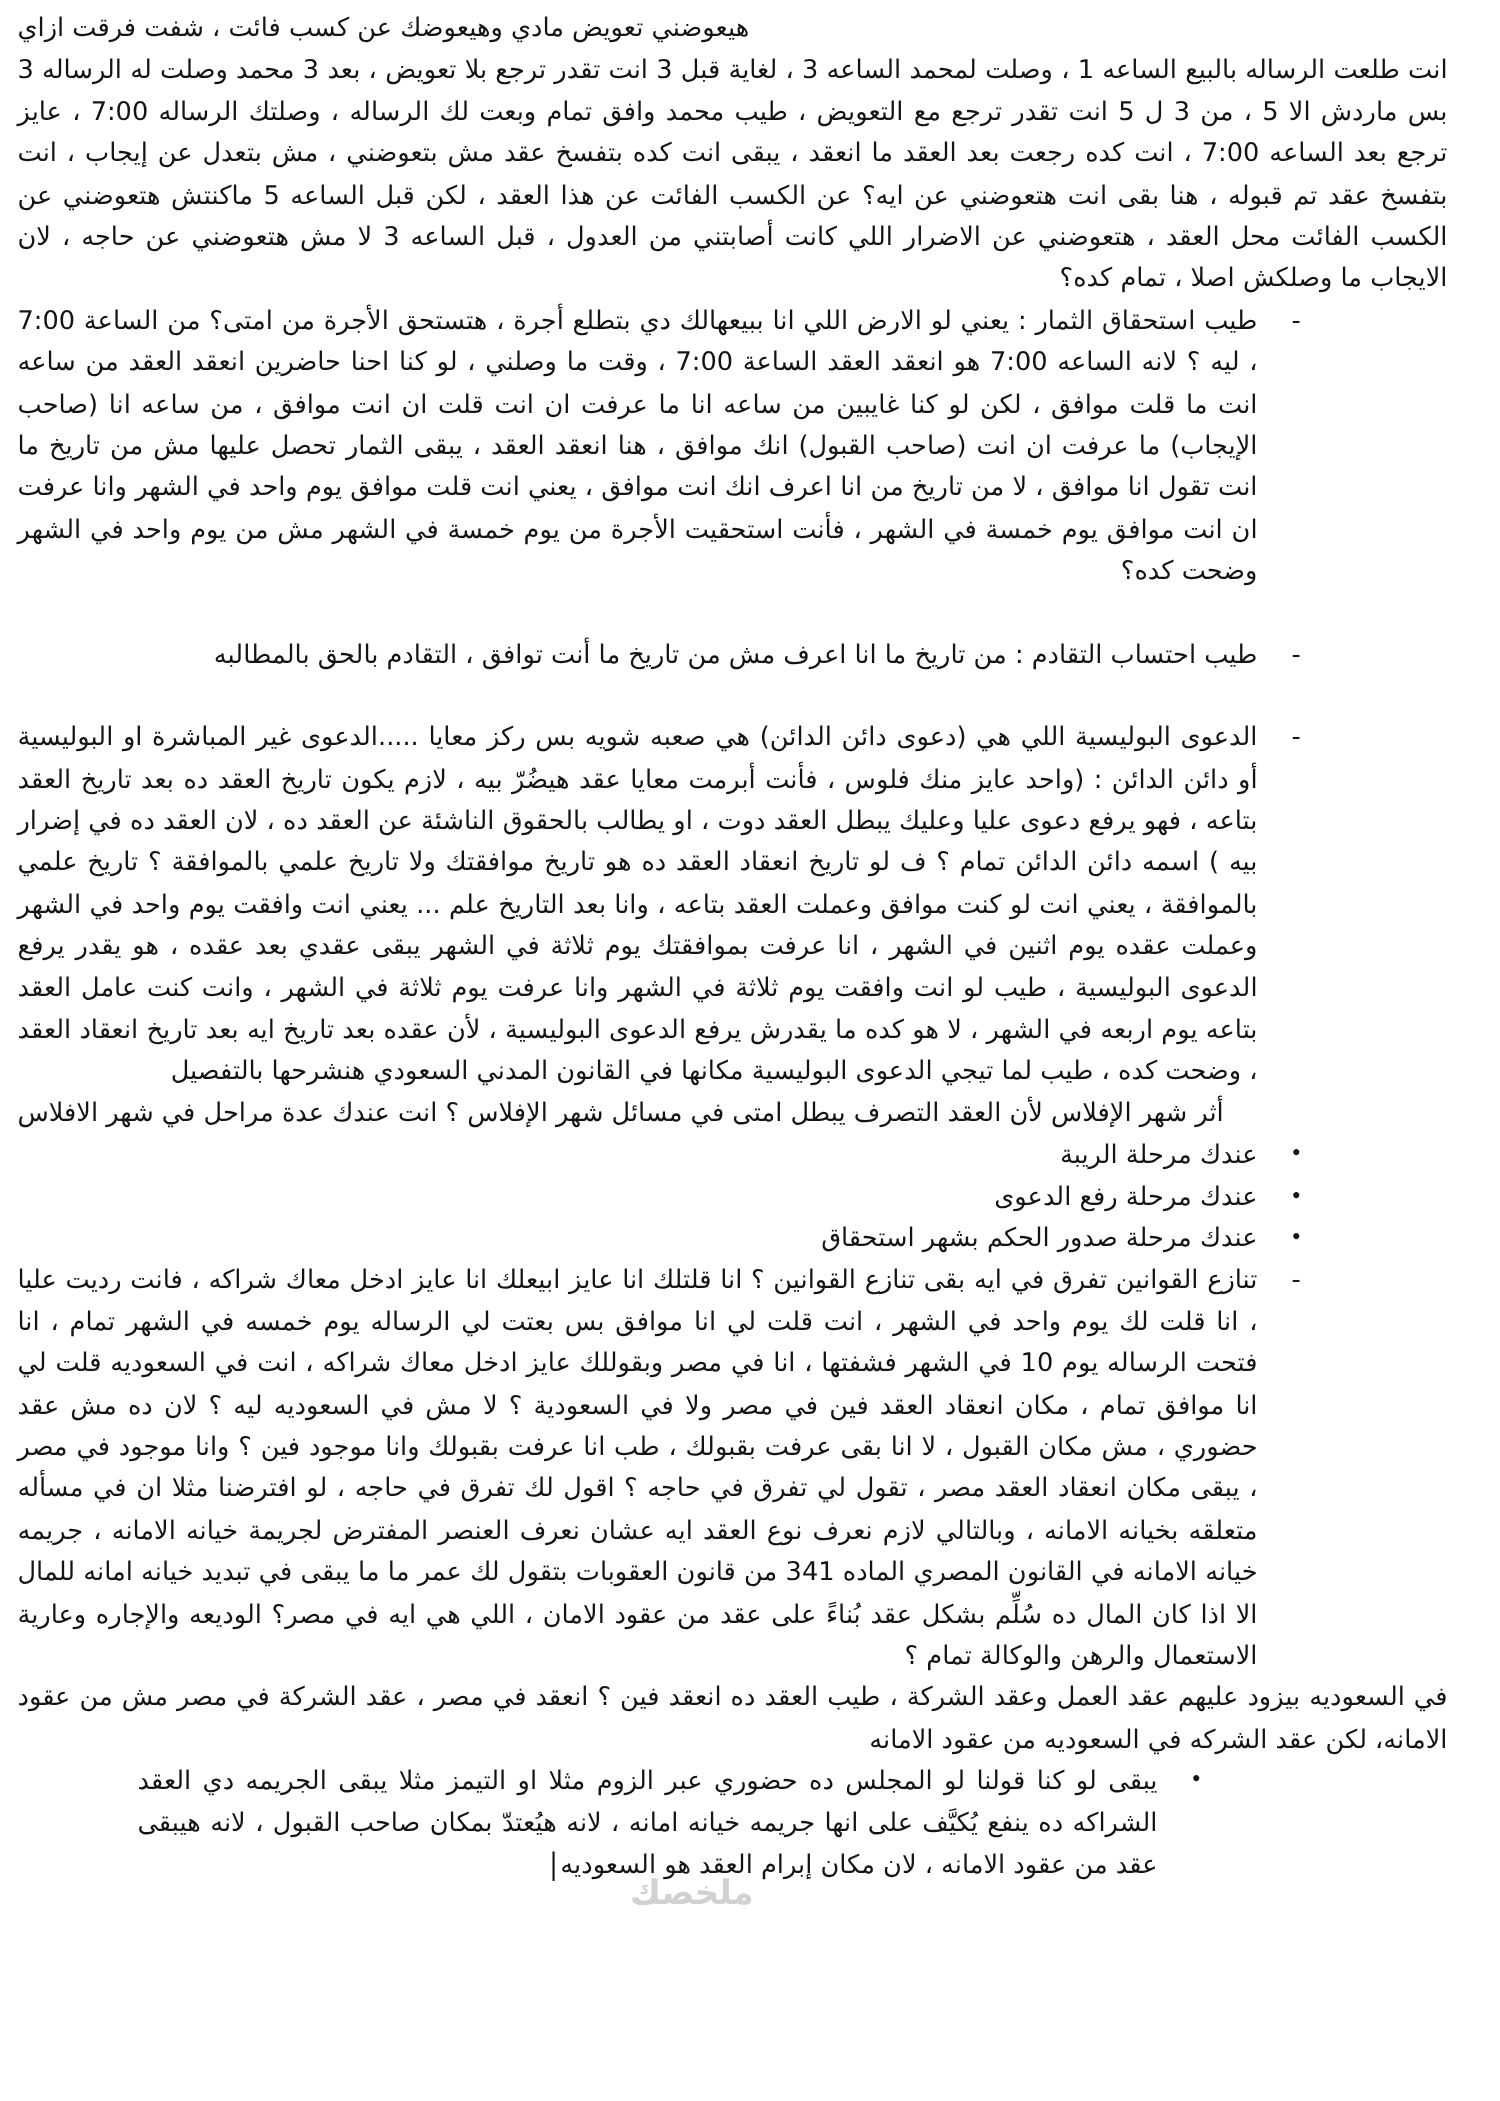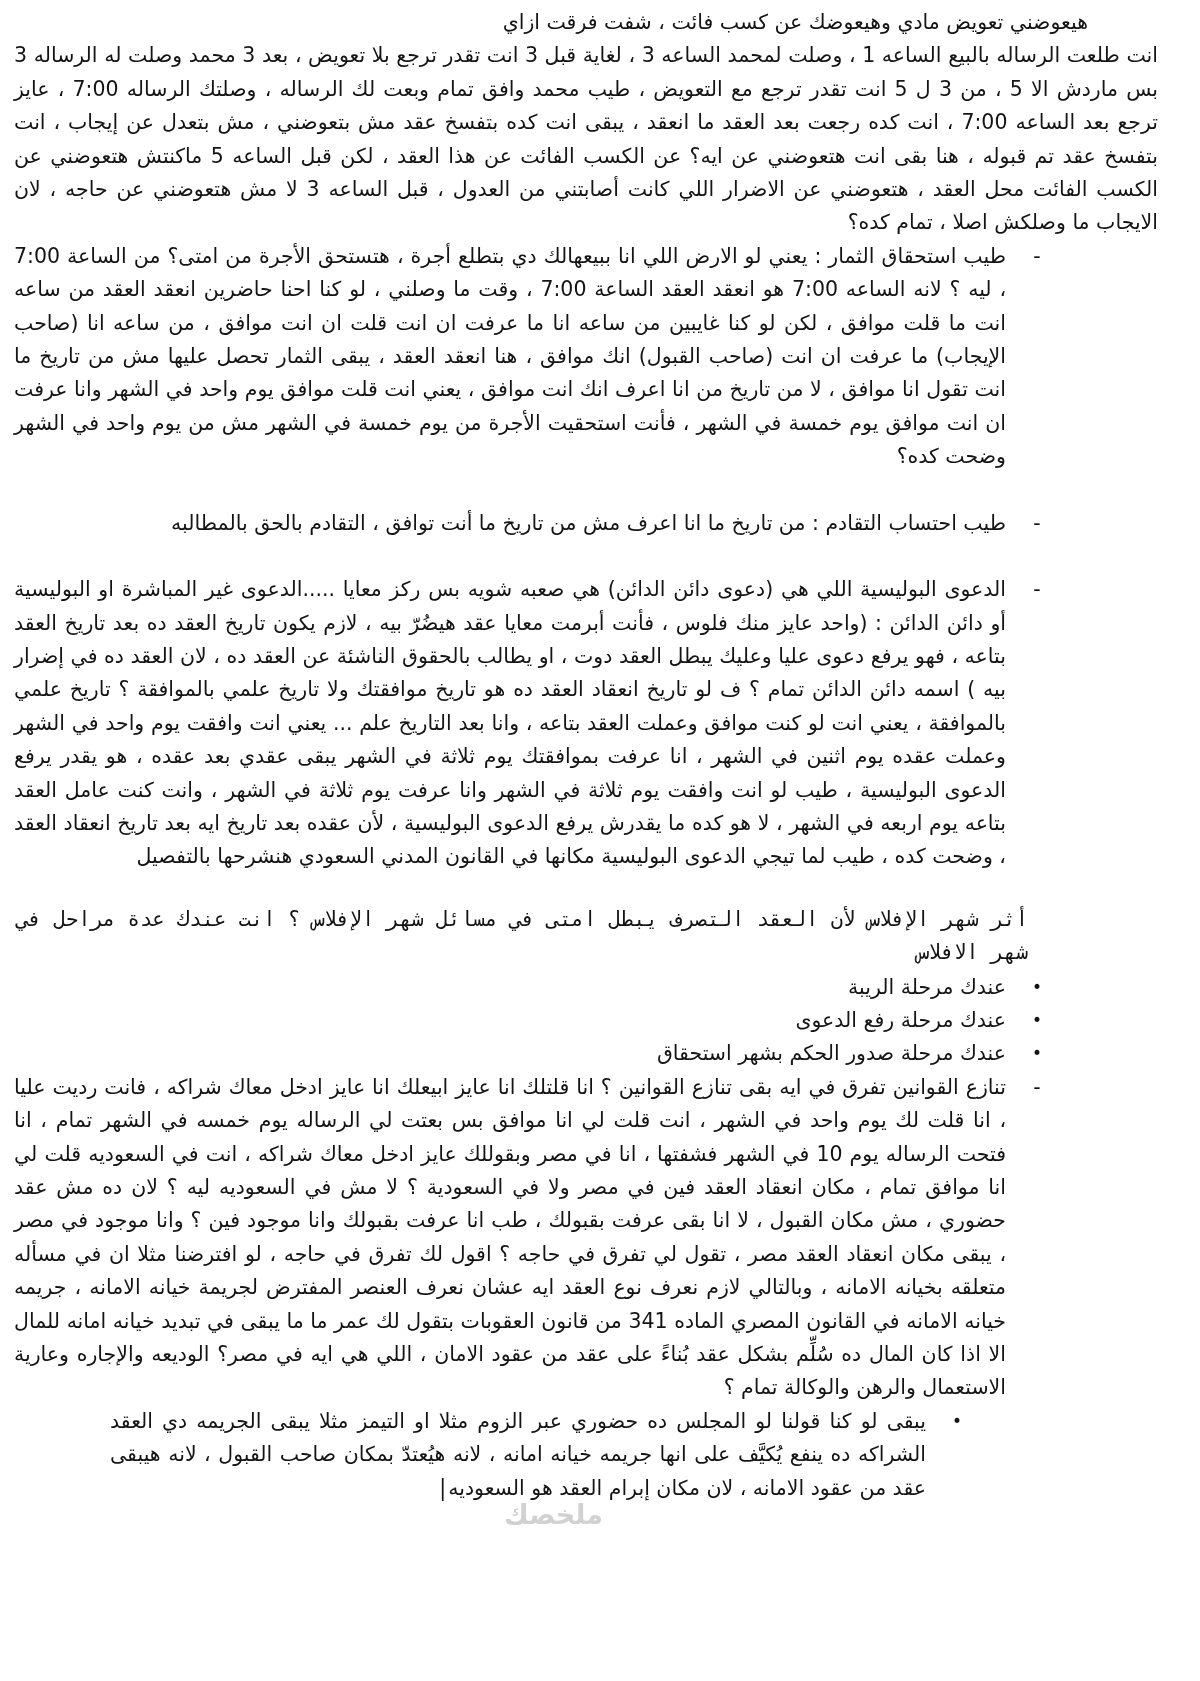--- a/index.html
+++ b/index.html
@@ -19,21 +19,21 @@
     width: 1200px;
     height: 1681px;
     padding: 6px 42px 0 14px;
     font-family: "DejaVu Sans", sans-serif;
     font-size: 20.5px;
     line-height: 33.4px;
     color: #141414;
     text-align: justify;
   }
   .block { margin: 0; }
-  .plain { text-align: right; }
+  .plain { text-align: left; }
   .para  { text-align: justify; }
   .dash, .bullet {
     position: relative;
     padding-right: 152px;
     text-align: justify;
   }
   .dash .marker, .bullet .marker {
     position: absolute;
     right: 106px;
     top: 0;
@@ -76,19 +76,20 @@
 </head>
 <body>
 
 <main class="page">
   <div class="watermark">ملخصك</div>
 <div class="block plain" style="padding-right: 70px;"><span>هيعوضني تعويض مادي وهيعوضك عن كسب فائت ، شفت فرقت ازاي</span></div>
     <div class="block para"><span>انت طلعت الرساله بالبيع الساعه 1 ، وصلت لمحمد الساعه 3 ، لغاية قبل 3 انت تقدر ترجع بلا تعويض ، بعد 3 محمد وصلت له الرساله 3 بس ماردش الا 5 ، من 3 ل 5 انت تقدر ترجع مع التعويض ، طيب محمد وافق تمام وبعت لك الرساله ، وصلتك الرساله 7:00 ، عايز ترجع بعد الساعه 7:00 ، انت كده رجعت بعد العقد ما انعقد ، يبقى انت كده بتفسخ عقد مش بتعوضني ، مش بتعدل عن إيجاب ، انت بتفسخ عقد تم قبوله ، هنا بقى انت هتعوضني عن ايه؟ عن الكسب الفائت عن هذا العقد ، لكن قبل الساعه 5 ماكنتش هتعوضني عن الكسب الفائت محل العقد ، هتعوضني عن الاضرار اللي كانت أصابتني من العدول ، قبل الساعه 3 لا مش هتعوضني عن حاجه ، لان الايجاب ما وصلكش اصلا ، تمام كده؟</span></div>
     <div class="block dash"><span class="marker">-</span><span>طيب استحقاق الثمار : يعني لو الارض اللي انا ببيعهالك دي بتطلع أجرة ، هتستحق الأجرة من امتى؟ من الساعة 7:00 ، ليه ؟ لانه الساعه 7:00 هو انعقد العقد الساعة 7:00 ، وقت ما وصلني ، لو كنا احنا حاضرين انعقد العقد من ساعه انت ما قلت موافق ، لكن لو كنا غايبين من ساعه انا ما عرفت ان انت قلت ان انت موافق ، من ساعه انا (صاحب الإيجاب) ما عرفت ان انت (صاحب القبول) انك موافق ، هنا انعقد العقد ، يبقى الثمار تحصل عليها مش من تاريخ ما انت تقول انا موافق ، لا من تاريخ من انا اعرف انك انت موافق ، يعني انت قلت موافق يوم واحد في الشهر وانا عرفت ان انت موافق يوم خمسة في الشهر ، فأنت استحقيت الأجرة من يوم خمسة في الشهر مش من يوم واحد في الشهر وضحت كده؟</span></div>
     <div class="block dash" style="margin-top: 33px;"><span class="marker">-</span><span>طيب احتساب التقادم : من تاريخ ما انا اعرف مش من تاريخ ما أنت توافق ، التقادم بالحق بالمطالبه</span></div>
     <div class="block dash" style="margin-top: 33px;"><span class="marker">-</span><span>الدعوى البوليسية اللي هي (دعوى دائن الدائن) هي صعبه شويه بس ركز معايا .....الدعوى غير المباشرة او البوليسية أو دائن الدائن : (واحد عايز منك فلوس ، فأنت أبرمت معايا عقد هيضُرّ بيه ، لازم يكون تاريخ العقد ده بعد تاريخ العقد بتاعه ، فهو يرفع دعوى عليا وعليك يبطل العقد دوت ، او يطالب بالحقوق الناشئة عن العقد ده ، لان العقد ده في إضرار بيه ) اسمه دائن الدائن تمام ؟ ف لو تاريخ انعقاد العقد ده هو تاريخ موافقتك ولا تاريخ علمي بالموافقة ؟ تاريخ علمي بالموافقة ، يعني انت لو كنت موافق وعملت العقد بتاعه ، وانا بعد التاريخ علم ... يعني انت وافقت يوم واحد في الشهر وعملت عقده يوم اثنين في الشهر ، انا عرفت بموافقتك يوم ثلاثة في الشهر يبقى عقدي بعد عقده ، هو يقدر يرفع الدعوى البوليسية ، طيب لو انت وافقت يوم ثلاثة في الشهر وانا عرفت يوم ثلاثة في الشهر ، وانت كنت عامل العقد بتاعه يوم اربعه في الشهر ، لا هو كده ما يقدرش يرفع الدعوى البوليسية ، لأن عقده بعد تاريخ ايه بعد تاريخ انعقاد العقد ، وضحت كده ، طيب لما تيجي الدعوى البوليسية مكانها في القانون المدني السعودي هنشرحها بالتفصيل</span></div>
-    <div class="block plain" style="padding-right: 130px; margin-top: 30px; font-family: Liberation Mono, monospace;"><span>أثر شهر الإفلاس لأن العقد التصرف يبطل امتى في مسائل شهر الإفلاس ؟ انت عندك عدة مراحل في شهر الافلاس</span></div>
+    <div class="block plain" style="padding-right: 130px; "><span>أثر شهر الإفلاس لأن العقد التصرف يبطل امتى في مسائل شهر الإفلاس ؟ انت عندك عدة مراحل في شهر الافلاس</span></div>
     <div class="block bullet"><span class="marker">•</span><span>عندك مرحلة الريبة</span></div>
     <div class="block bullet"><span class="marker">•</span><span>عندك مرحلة رفع الدعوى</span></div>
     <div class="block bullet"><span class="marker">•</span><span>عندك مرحلة صدور الحكم بشهر استحقاق</span></div>
     <div class="block dash"><span class="marker">-</span><span>تنازع القوانين تفرق في ايه بقى تنازع القوانين ؟ انا قلتلك انا عايز ابيعلك انا عايز ادخل معاك شراكه ، فانت رديت عليا ، انا قلت لك يوم واحد في الشهر ، انت قلت لي انا موافق بس بعتت لي الرساله يوم خمسه في الشهر تمام ، انا فتحت الرساله يوم 10 في الشهر فشفتها ، انا في مصر وبقوللك عايز ادخل معاك شراكه ، انت في السعوديه قلت لي انا موافق تمام ، مكان انعقاد العقد فين في مصر ولا في السعودية ؟ لا مش في السعوديه ليه ؟ لان ده مش عقد حضوري ، مش مكان القبول ، لا انا بقى عرفت بقبولك ، طب انا عرفت بقبولك وانا موجود فين ؟ وانا موجود في مصر ، يبقى مكان انعقاد العقد مصر ، تقول لي تفرق في حاجه ؟ اقول لك تفرق في حاجه ، لو افترضنا مثلا ان في مسأله متعلقه بخيانه الامانه ، وبالتالي لازم نعرف نوع العقد ايه عشان نعرف العنصر المفترض لجريمة خيانه الامانه ، جريمه خيانه الامانه في القانون المصري الماده 341 من قانون العقوبات بتقول لك عمر ما ما يبقى في تبديد خيانه امانه للمال الا اذا كان المال ده سُلِّم بشكل عقد بُناءً على عقد من عقود الامان ، اللي هي ايه في مصر؟ الوديعه والإجاره وعارية الاستعمال والرهن والوكالة تمام ؟</span></div>
+    <div class="block para"><span>في السعوديه بيزود عليهم عقد العمل وعقد الشركة ، طيب العقد ده انعقد فين ؟ انعقد في مصر ، عقد الشركة في مصر مش من عقود الامانه، لكن عقد الشركه في السعوديه من عقود الامانه</span></div>
     <div class="block bullet-wide"><span class="marker">•</span><span>يبقى لو كنا قولنا لو المجلس ده حضوري عبر الزوم مثلا او التيمز مثلا يبقى الجريمه دي العقد الشراكه ده ينفع يُكيَّف على انها جريمه خيانه امانه ، لانه هيُعتدّ بمكان صاحب القبول ، لانه هيبقى عقد من عقود الامانه ، لان مكان إبرام العقد هو السعوديه</span><span class="caret">|</span></div>
   </main>
 
 </body></html>

